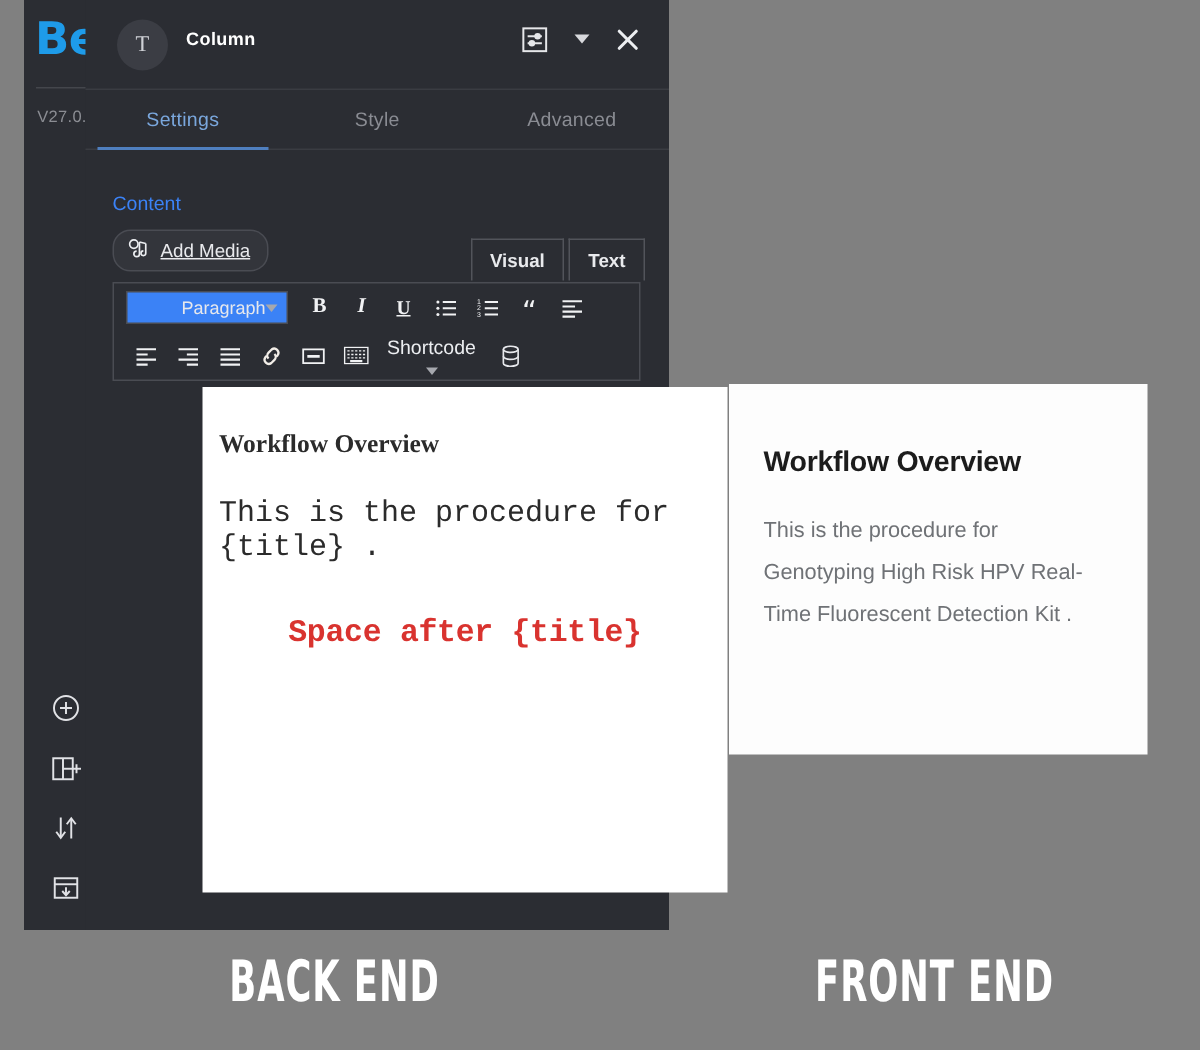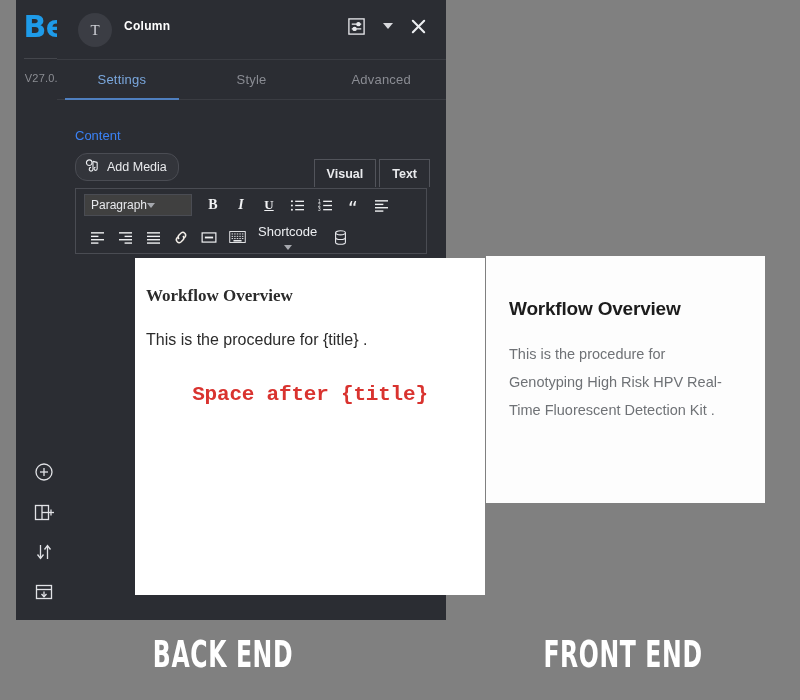--- a/index.html
+++ b/index.html
@@ -161,20 +161,21 @@
     left: 18px; top: 153px;
     height: 28px;
     padding: 0 11px 0 9px;
     border: 1px solid #4a4c53;
     background: #33353b;
     color: #e9eaed;
     font-size: 12.5px;
     display: flex; align-items: center; gap: 7px;
     box-sizing: border-box;
     border-radius: 12px;
+    text-decoration: underline;
   }
   #editor-mode-tabs {
     position: absolute;
     right: 16px; top: 159px;
     display: flex;
     align-items: flex-end;
     font-weight: bold;
   }
   .mode-tab {
     height: 28px;
@@ -208,29 +209,29 @@
   }
   .tb-btn {
     width: 26px; height: 24px;
     display: flex; align-items: center; justify-content: center;
     color: #f1f2f4;
     font-size: 13px;
   }
   .tb-btn svg { display: block; }
   #format-select {
     width: 108px; height: 22px;
-    background: #404040;
+    background: #3b82f6;
     border: 1px solid #4a4c53;
     color: #e7e8ec;
     font-size: 12px;
     display: flex;
     align-items: center;
     padding: 0 6px;
     box-sizing: border-box;
-    justify-content: flex-start;
+    justify-content: flex-end;
     margin-right: 6px;
   }
   .mini-caret {
     width: 0; height: 0;
     border-left: 4px solid transparent;
     border-right: 4px solid transparent;
     border-top: 5px solid #a6a8ae;
   }
   #shortcode-control {
     display: flex;
@@ -254,22 +255,22 @@
   }
   #editor-heading {
     margin: 28px 0 0 11px;
     font-family: "Liberation Serif", serif;
     font-size: 17px;
     font-weight: bold;
     color: #2b2b2b;
   }
   #editor-paragraph {
     margin: 25px 0 0 11px;
-    font-family: Liberation Sans, sans-serif;
-    font-size: 16px;
+    font-family: Liberation Mono, monospace;
+    font-size: 20px;
     color: #2b2b2b;
   }
   #editor-warning {
     margin: 34px 0 0 0;
     text-align: center;
     font-family: Liberation Mono, monospace;
     font-size: 21px;
     font-weight: bold;
     color: #d9332f;
     letter-spacing: -0.2px;

